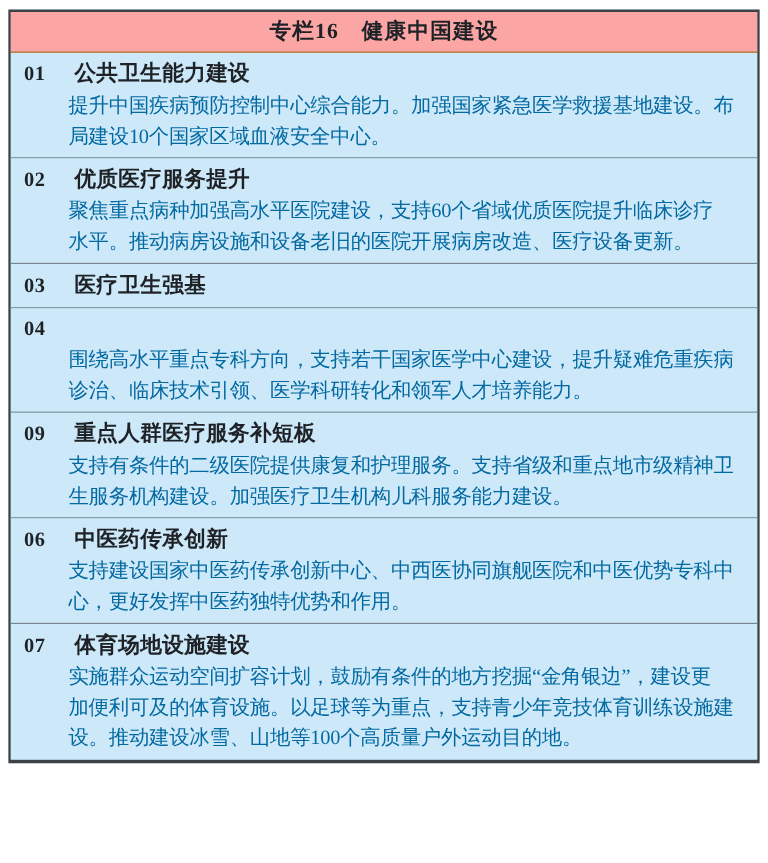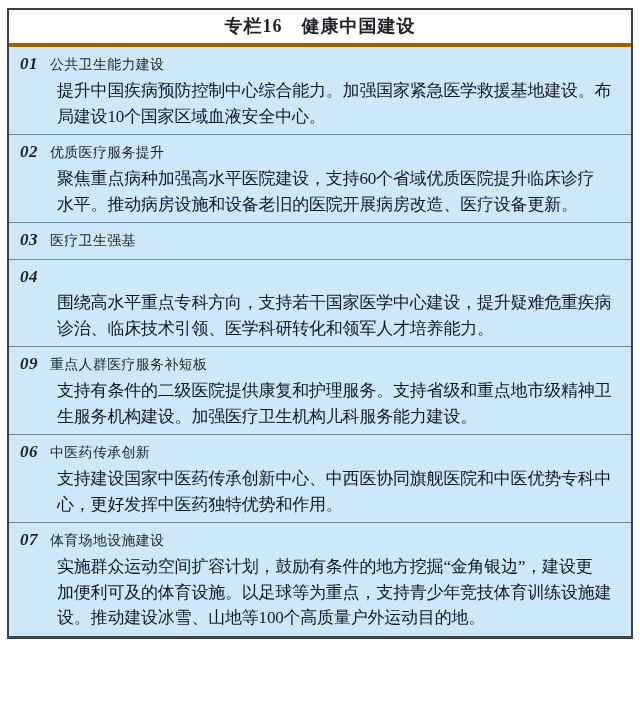--- a/index.html
+++ b/index.html
@@ -14,22 +14,22 @@
   .panel {
     position: absolute;
     left: 7px;
     top: 8px;
     width: 622px;
     border: 2px solid #3d4247;
     border-bottom-width: 3px;
     background: #cde8f8;
   }
   .panel-header {
-    background: #ffffff;
-    border-bottom: 4px solid #a16207;
+    background: #fca5a5;
+    border-bottom: 1px solid #a16207;
     text-align: center;
     font-weight: bold;
     font-size: 18px;
     line-height: 33px;
     height: 33px;
     color: #1e2226;
     letter-spacing: 1px;
   }
   .section {
     padding: 4px 9px 5px 11px;
@@ -43,35 +43,34 @@
     display: flex;
     align-items: baseline;
     line-height: 26px;
     color: #1e2226;
   }
   .section-num {
     font-weight: bold;
     font-size: 17px;
     width: 26px;
     flex: 0 0 26px;
-    margin-right: 4px;
+    margin-right: 16px;
     letter-spacing: 0.5px;
-    font-style: italic;
   }
   .section-title {
-    font-weight: normal;
-    font-size: 14px;
+    font-weight: bold;
+    font-size: 18px;
     letter-spacing: 0.3px;
   }
   .section-body {
     margin-left: 37px;
     font-size: 17px;
     line-height: 25.5px;
     letter-spacing: -0.2px;
-    color: #0f172a;
+    color: #0369a1;
     white-space: pre-line;
     text-align: left;
   }
 </style>
 </head>
 <body>
 
 <div class="panel">
   <div class="panel-header">专栏16　健康中国建设</div>
 

